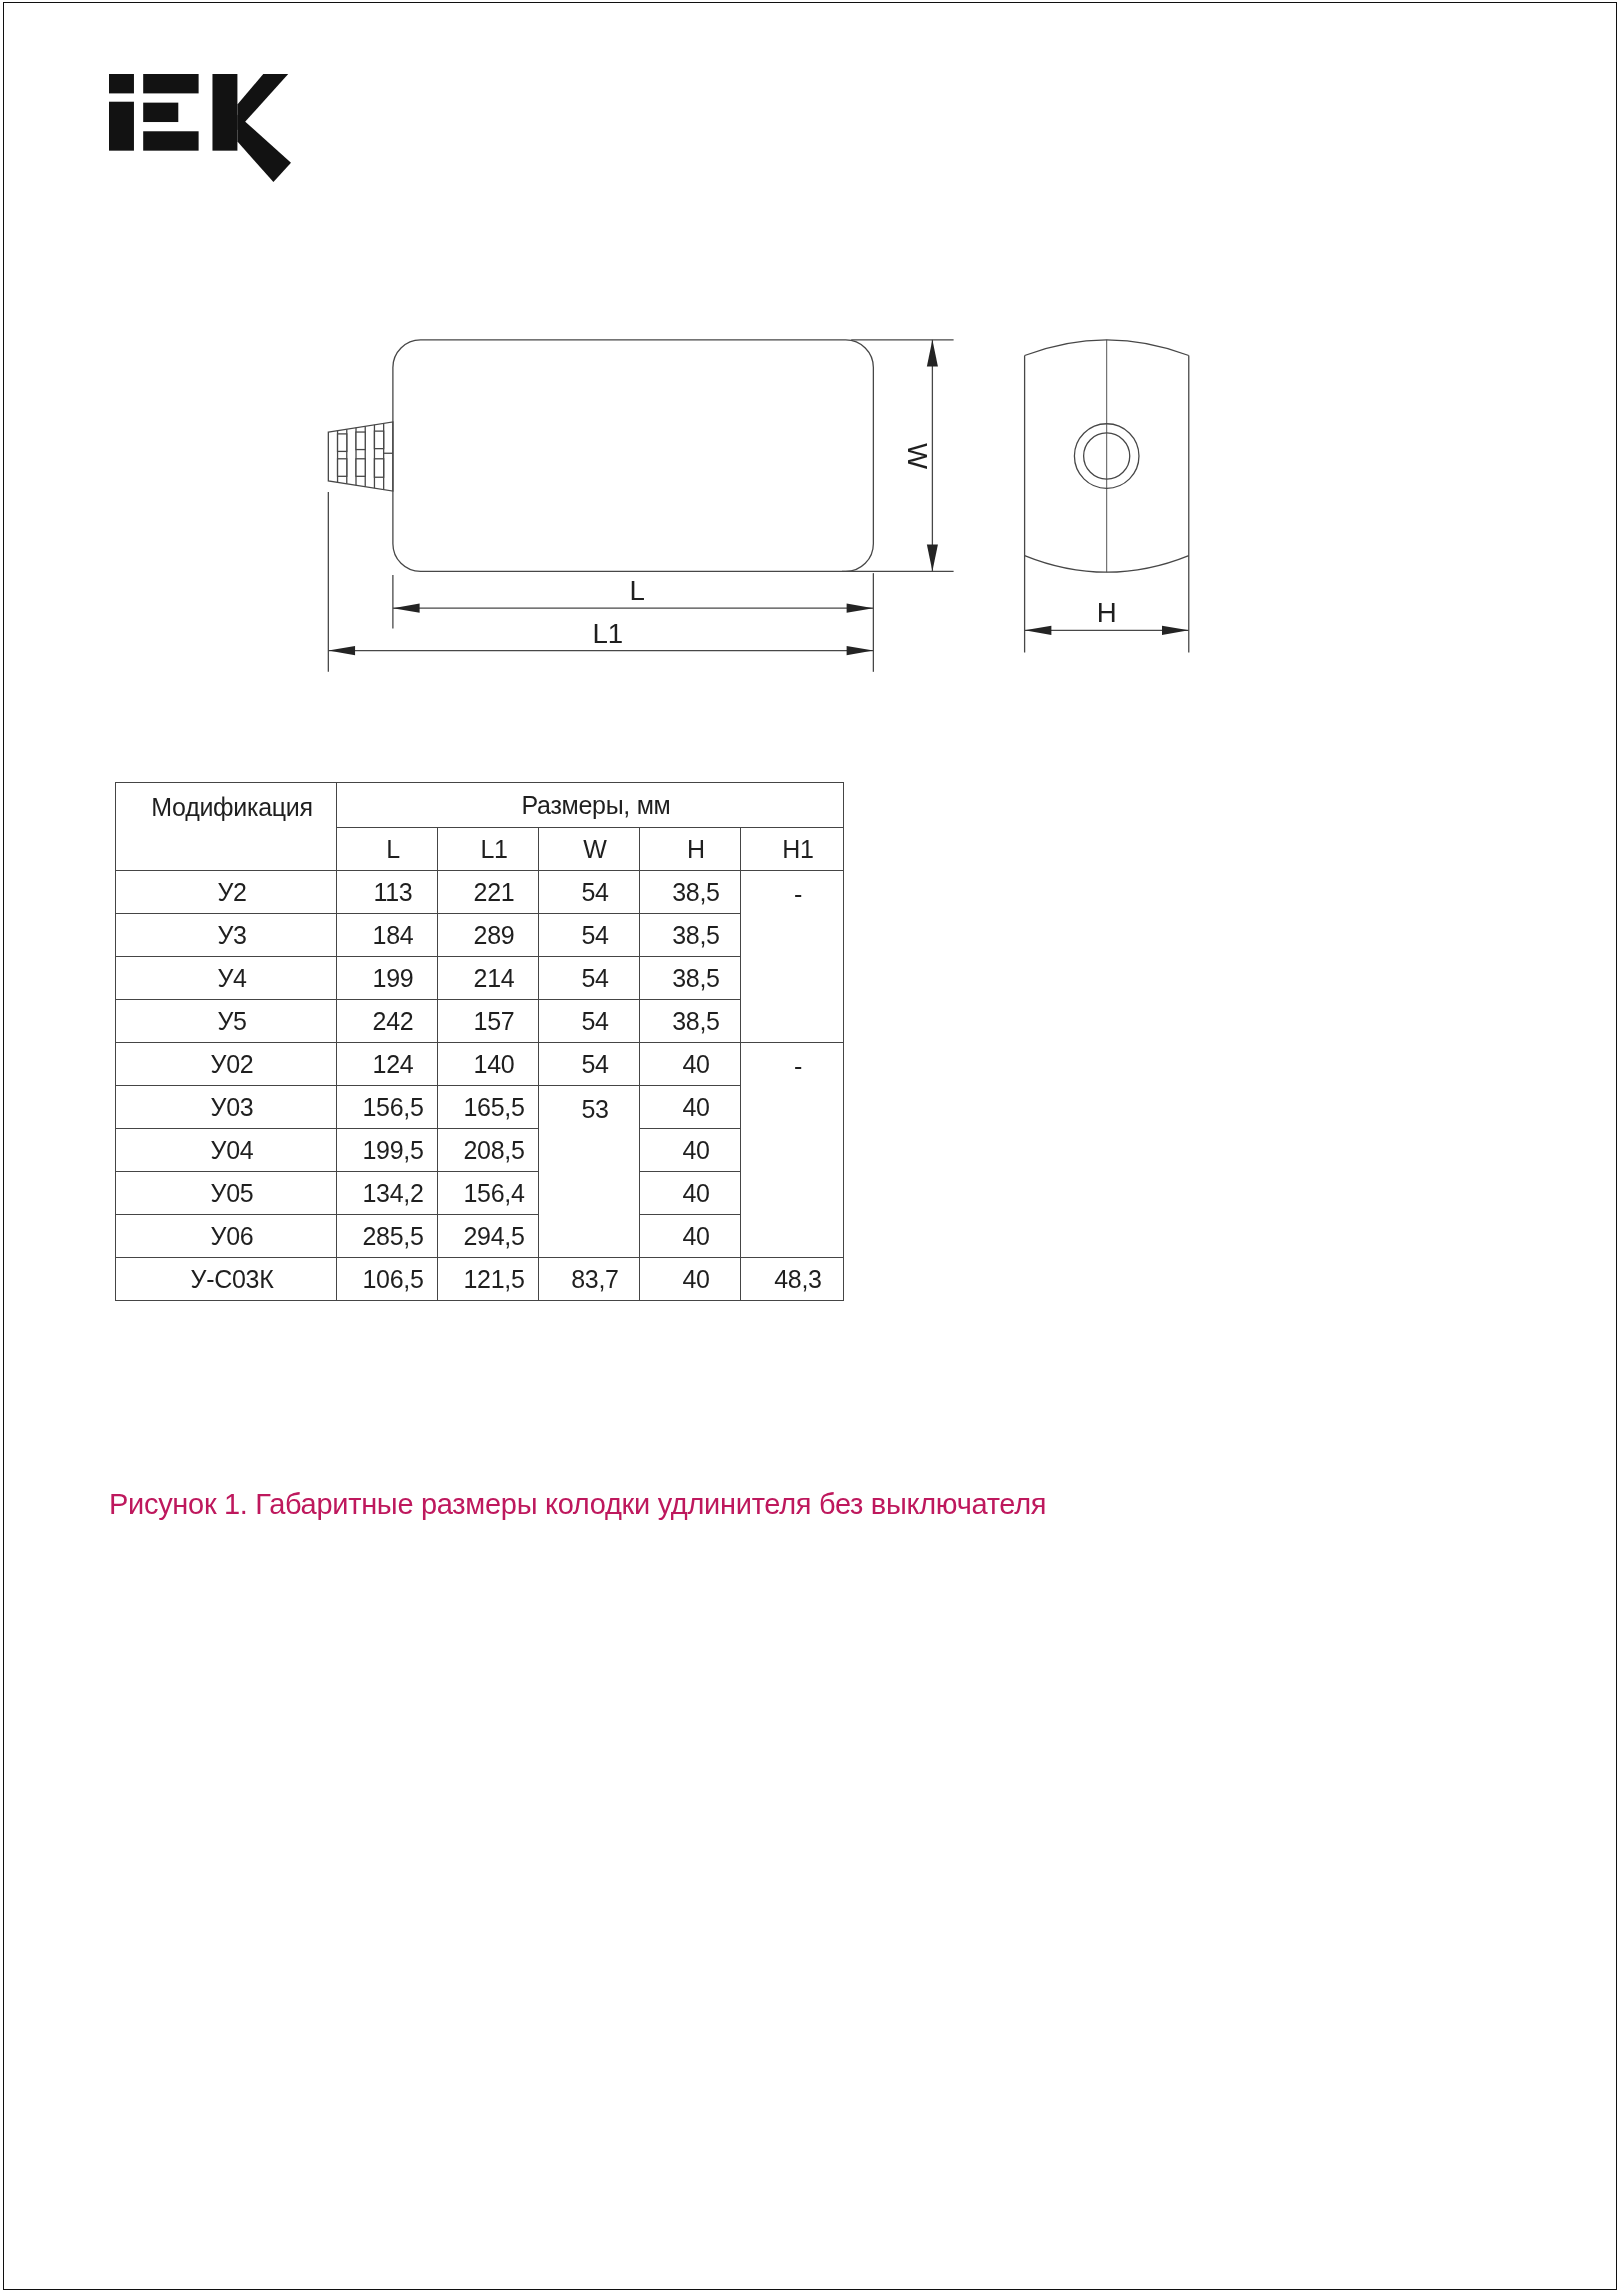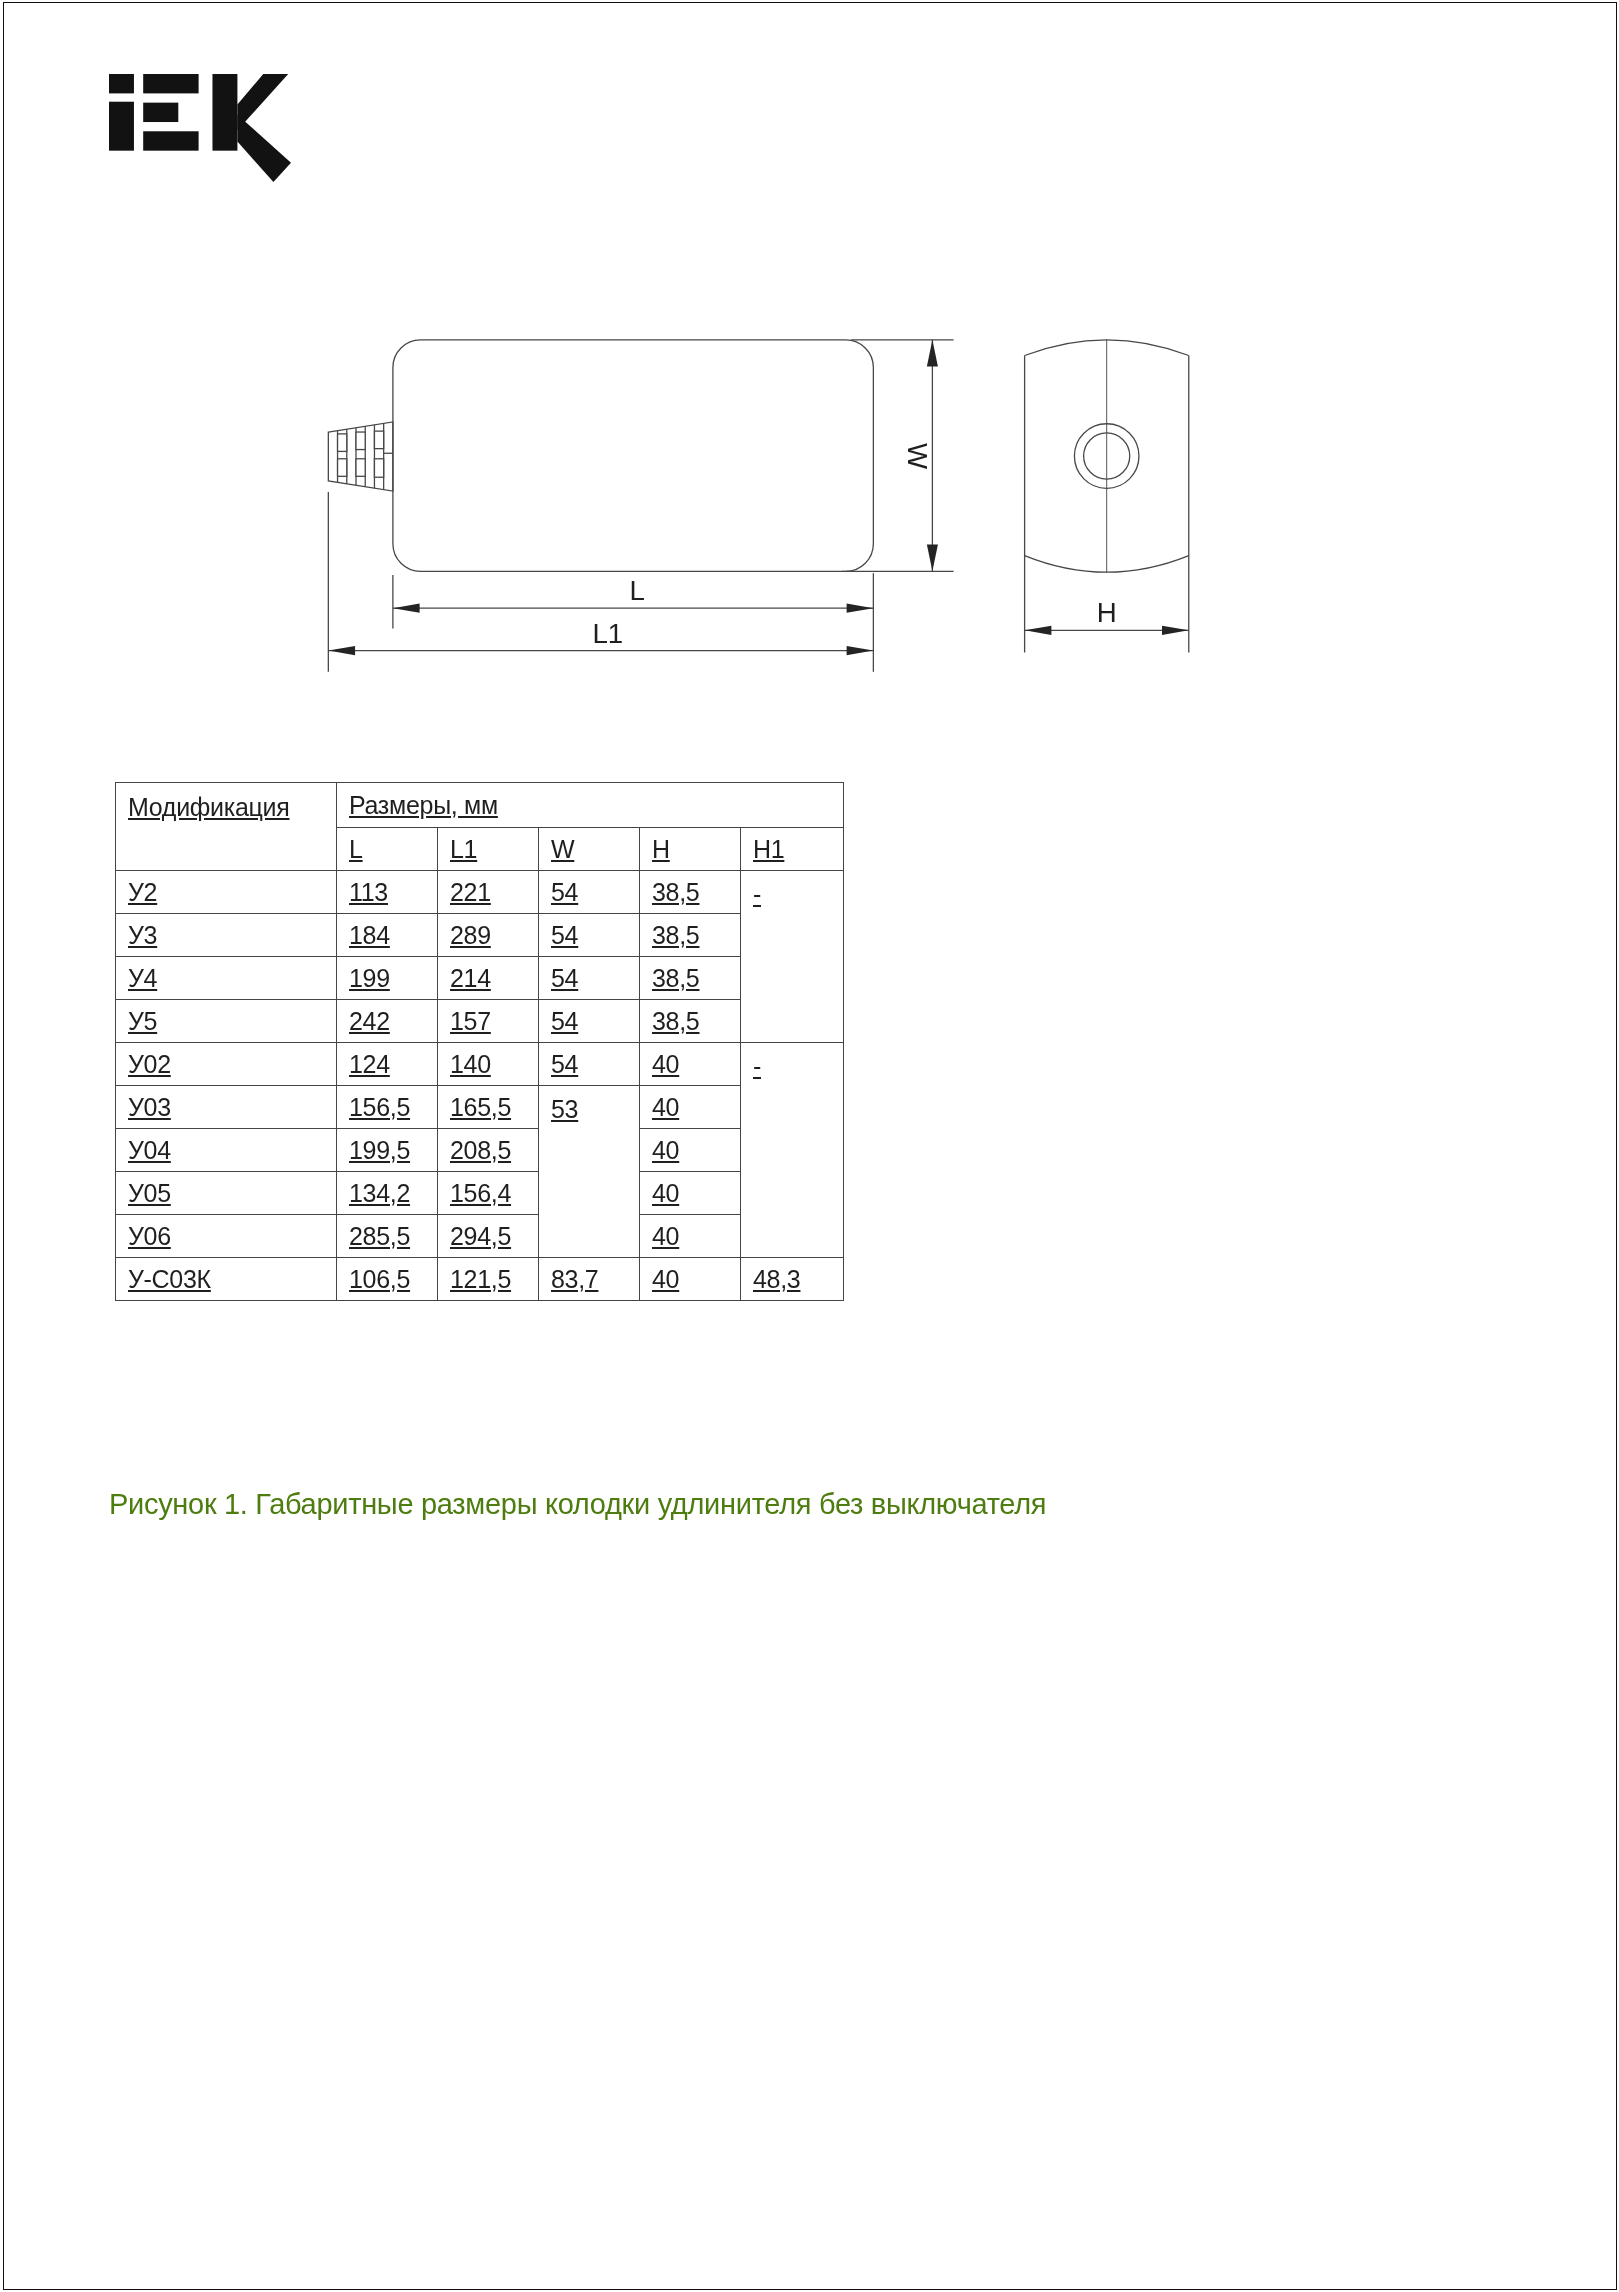--- a/index.html
+++ b/index.html
@@ -20,30 +20,30 @@
   }
   .drawing text {
     font-family:"Liberation Sans", sans-serif; font-size:30px; fill:#1f1f1f;
   }
   .dims-table {
     position:absolute; left:115px; top:782px; width:726px;
     border-collapse:collapse; table-layout:fixed;
     font-size:25px; letter-spacing:-0.3px; color:#1f1f1f;
   }
   .dims-table th, .dims-table td {
-    border:1.4px solid #454545; font-weight:normal; text-align:left;
+    border:1.4px solid #454545; font-weight:normal; text-align:center;
     padding:0 0 0 12px; height:43px; vertical-align:middle;
-    white-space:nowrap; overflow:hidden;text-decoration:underline;
+    white-space:nowrap; overflow:hidden;
   }
   .dims-table thead tr.group-row th { height:45px; }
   .dims-table th.col-header { vertical-align:top; padding-top:10px; }
   .dims-table td.merged { vertical-align:top; padding-top:9.2px; }
   .caption {
     position:absolute; left:109px; top:1488px; width:1108px;
-    font-size:29px; letter-spacing:-0.3px; color:#4d7c0f;
+    font-size:29px; letter-spacing:-0.3px; color:#be185d;
   }
 </style>
 </head>
 <body>
 
 <div class="page-frame"></div>
 
 <svg class="logo" viewBox="0 0 197 118" role="img" aria-label="IEK">
   <g fill="#121212">
     <rect x="0" y="0" width="27" height="21"></rect>

